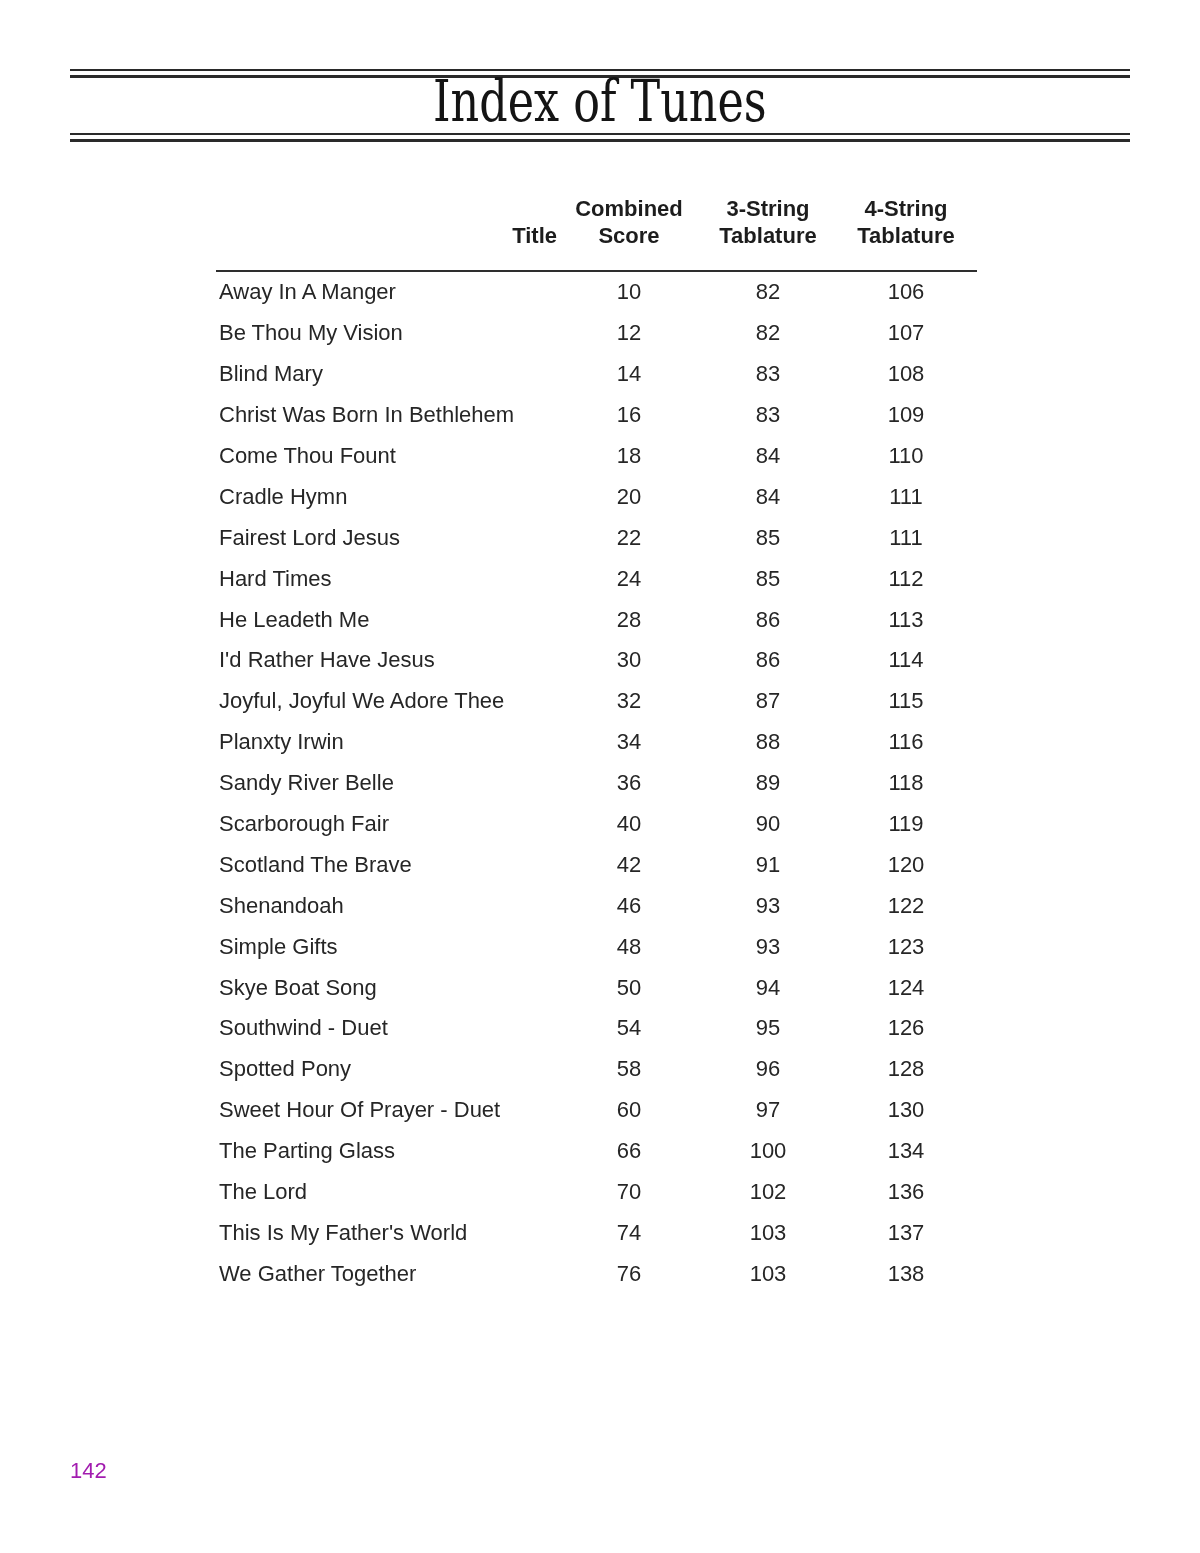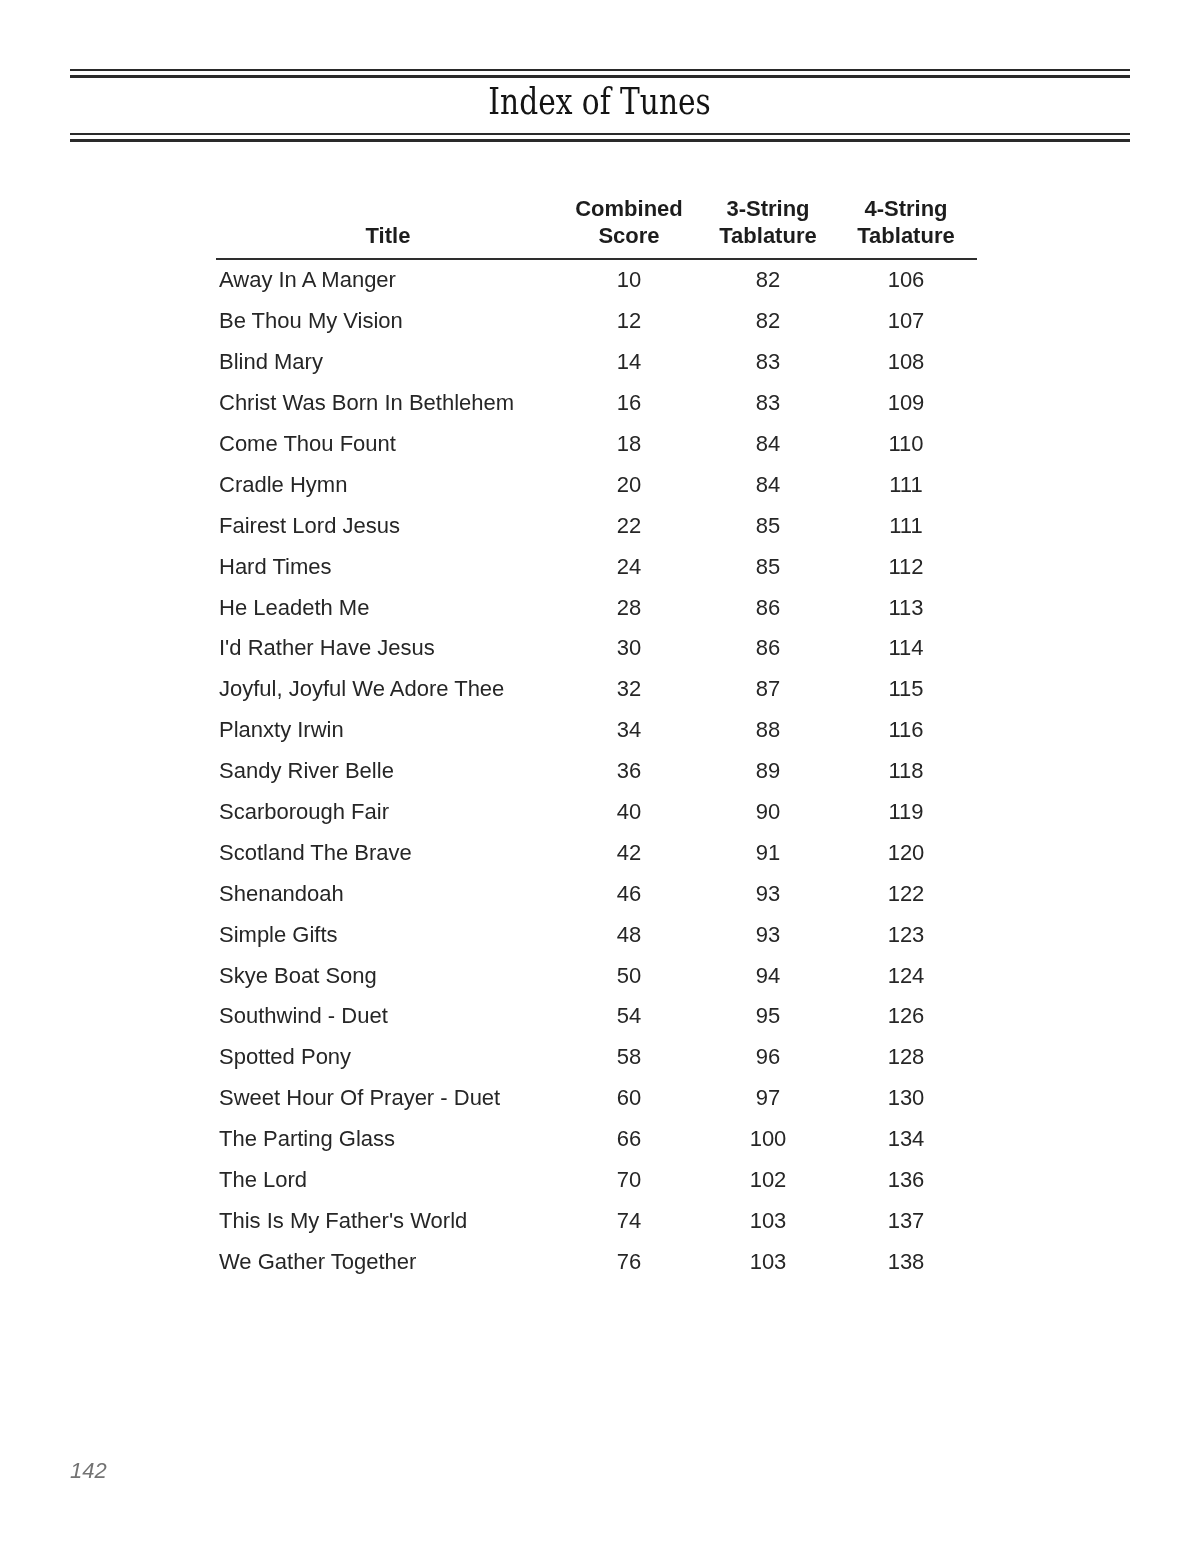--- a/index.html
+++ b/index.html
@@ -26,21 +26,21 @@
 
   .page-title {
     position: absolute;
     top: 71px;
     left: 0;
     right: 0;
     margin: 0;
     text-align: center;
     font-family: "DejaVu Serif", serif;
     font-weight: 500;
-    font-size: 38px;
+    font-size: 57px;
     line-height: 60px;
     color: #141414;
   }
   .page-title .condensed {
     display: inline-block;
     transform: scaleX(0.78);
     transform-origin: center;
   }
 
   .tunes-table {
@@ -55,43 +55,42 @@
   }
   .tunes-table col.w-title { width: 341px; }
   .tunes-table col.w-combined { width: 144px; }
   .tunes-table col.w-three { width: 134px; }
   .tunes-table col.w-four { width: 142px; }
 
   .tunes-table thead th {
     font-weight: bold;
     vertical-align: bottom;
     border-bottom: 2px solid #2e2e2e;
-    padding: 0 0 9px 0;
+    padding: 0 0 21px 0;
     line-height: 27px;
     font-size: 22px;
     color: #1d1d1d;
   }
-  .tunes-table th.c-title { text-align: center; padding-left: 3px; }
+  .tunes-table th.c-title { text-align: right; padding-left: 3px; }
   .tunes-table th.c-num { text-align: center; }
 
   .tunes-table tbody td {
     height: 38.9px;
     white-space: nowrap;
     vertical-align: middle;
   }
   .tunes-table td.c-title { text-align: left; padding-left: 3px; margin-top: 20px; }
   .tunes-table td.c-num { text-align: center; }
 
   .page-number {
     position: absolute;
     left: 70px;
     top: 1458px;
     font-size: 22px;
-    color: #737373;
-    font-style: italic;
+    color: #a21caf;
   }
 </style>
 </head>
 <body>
 
 <div class="sheet">
 
   <div class="double-rule rule-top"></div>
 
   <h1 class="page-title">

